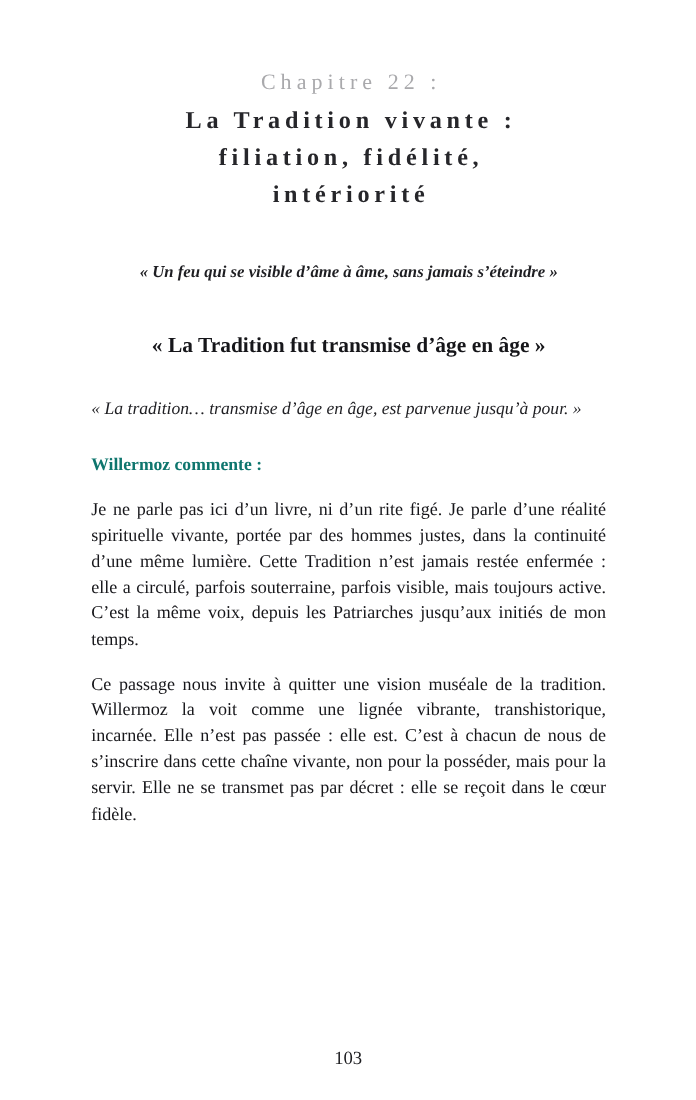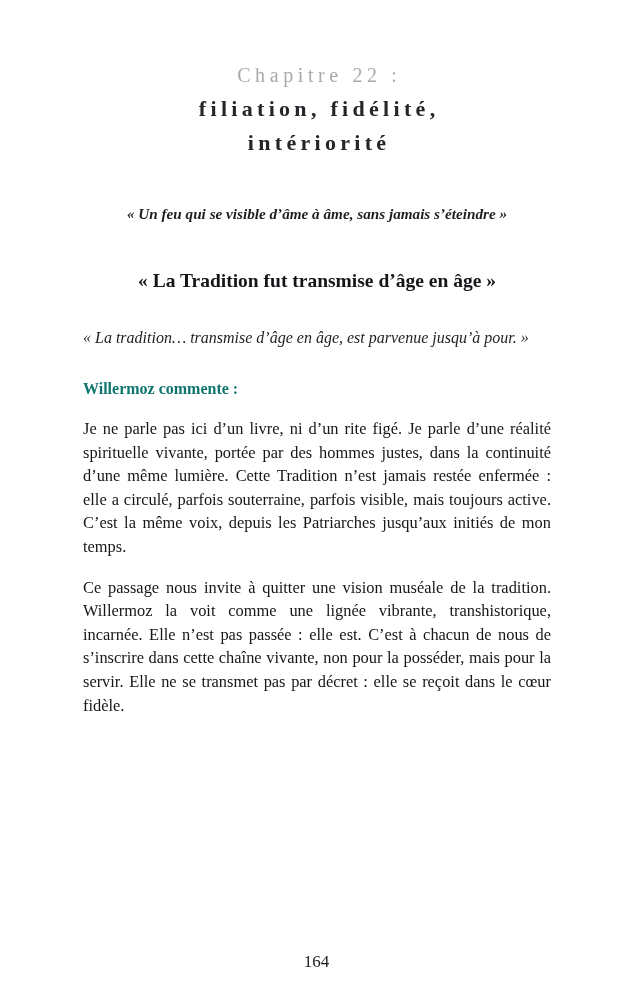--- a/index.html
+++ b/index.html
@@ -125,31 +125,32 @@
   }
 </style>
 </head>
 <body>
 
 <div class="page">
   <div class="content">
 
     <div class="chapter-title-block">
       <div class="chapter-eyebrow">Chapitre 22 :</div>
+      <div class="chapter-title-line">La Tradition vivante :</div>
       <div class="chapter-title-line">filiation, fidélité,</div>
       <div class="chapter-title-line">intériorité</div>
     </div>
 
     <div class="epigraph">« Un feu qui se visible d’âme à âme, sans jamais s’éteindre »</div>
 
     <div class="section-heading">« La Tradition fut transmise d’âge en âge »</div>
 
     <div class="source-quote">« La tradition… transmise d’âge en âge, est parvenue jusqu’à pour. »</div>
 
     <div class="sub-heading">Willermoz commente :</div>
     <p class="body-par">Je ne parle pas ici d’un livre, ni d’un rite figé. Je parle d’une réalité spirituelle vivante, portée par des hommes justes, dans la continuité d’une même lumière. Cette Tradition n’est jamais restée enfermée : elle a circulé, parfois souterraine, parfois visible, mais toujours active. C’est la même voix, depuis les Patriarches jusqu’aux initiés de mon temps.</p>
 
     <p class="body-par">Ce passage nous invite à quitter une vision muséale de la tradition. Willermoz la voit comme une lignée vibrante, transhistorique, incarnée. Elle n’est pas passée : elle est. C’est à chacun de nous de s’inscrire dans cette chaîne vivante, non pour la posséder, mais pour la servir. Elle ne se transmet pas par décret : elle se reçoit dans le cœur fidèle.</p>
 
   </div>
 
-  <div class="folio">164</div>
+  <div class="folio">103</div>
 </div>
 
 </body></html>

